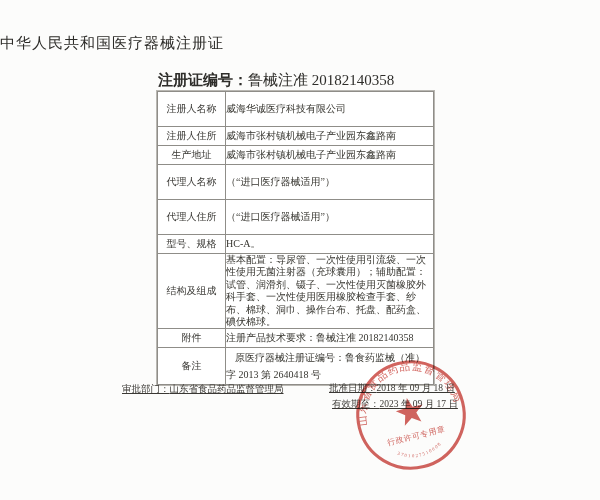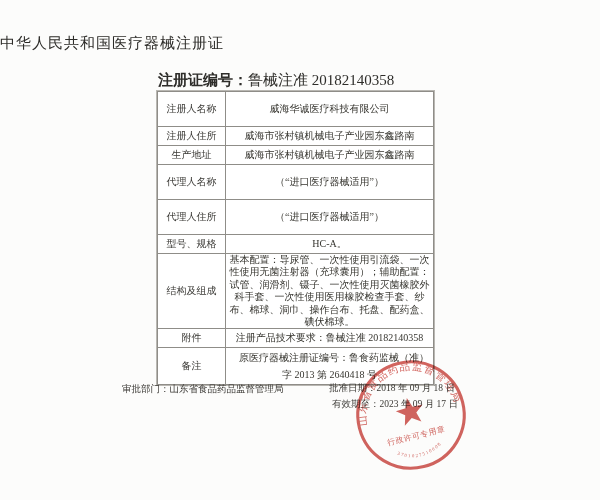--- a/index.html
+++ b/index.html
@@ -25,26 +25,26 @@
   table.cert td{
     border:1px solid #8f8d88;
     padding:0 0 0 0;
     vertical-align:middle;
     background:#fff;
   }
   table.cert{border:1px solid #6b6a66;outline:1px solid #b9b7b2;}
   td.lblcell{
     width:67px;text-align:center;padding:0 2px;color:#3a3935;
   }
-  td.valcell{padding:1px 6px 1px 7px;text-align:center;}
+  td.valcell{padding:1px 6px 1px 7px;text-align:left;}
   .h20{height:35px}.h19{height:19px}.h18{height:18px}.h17{height:17px}
   .h60{height:60px}.h37{height:37px}
   td.compose{line-height:12.4px;padding-top:3px;padding-bottom:3px;}
   td.remark p{margin:0;text-indent:9px;line-height:17px;}
-  .footer-item{position:absolute;font-size:9.5px;color:#3a3834;white-space:nowrap;}
+  .footer-item{position:absolute;font-size:9.5px;color:#3a3834;white-space:nowrap;text-decoration:underline;}
   #dept{top:383px;left:122px;}
   #appr{top:382px;left:329px;}
   #valid{top:398px;left:332px;}
   .stamp{
     position:absolute;top:357px;left:353px;width:116px;height:116px;
     transform:rotate(-14deg);
     opacity:.82;mix-blend-mode:multiply;
     pointer-events:none;
   }
   .stamp svg{width:100%;height:100%;}

